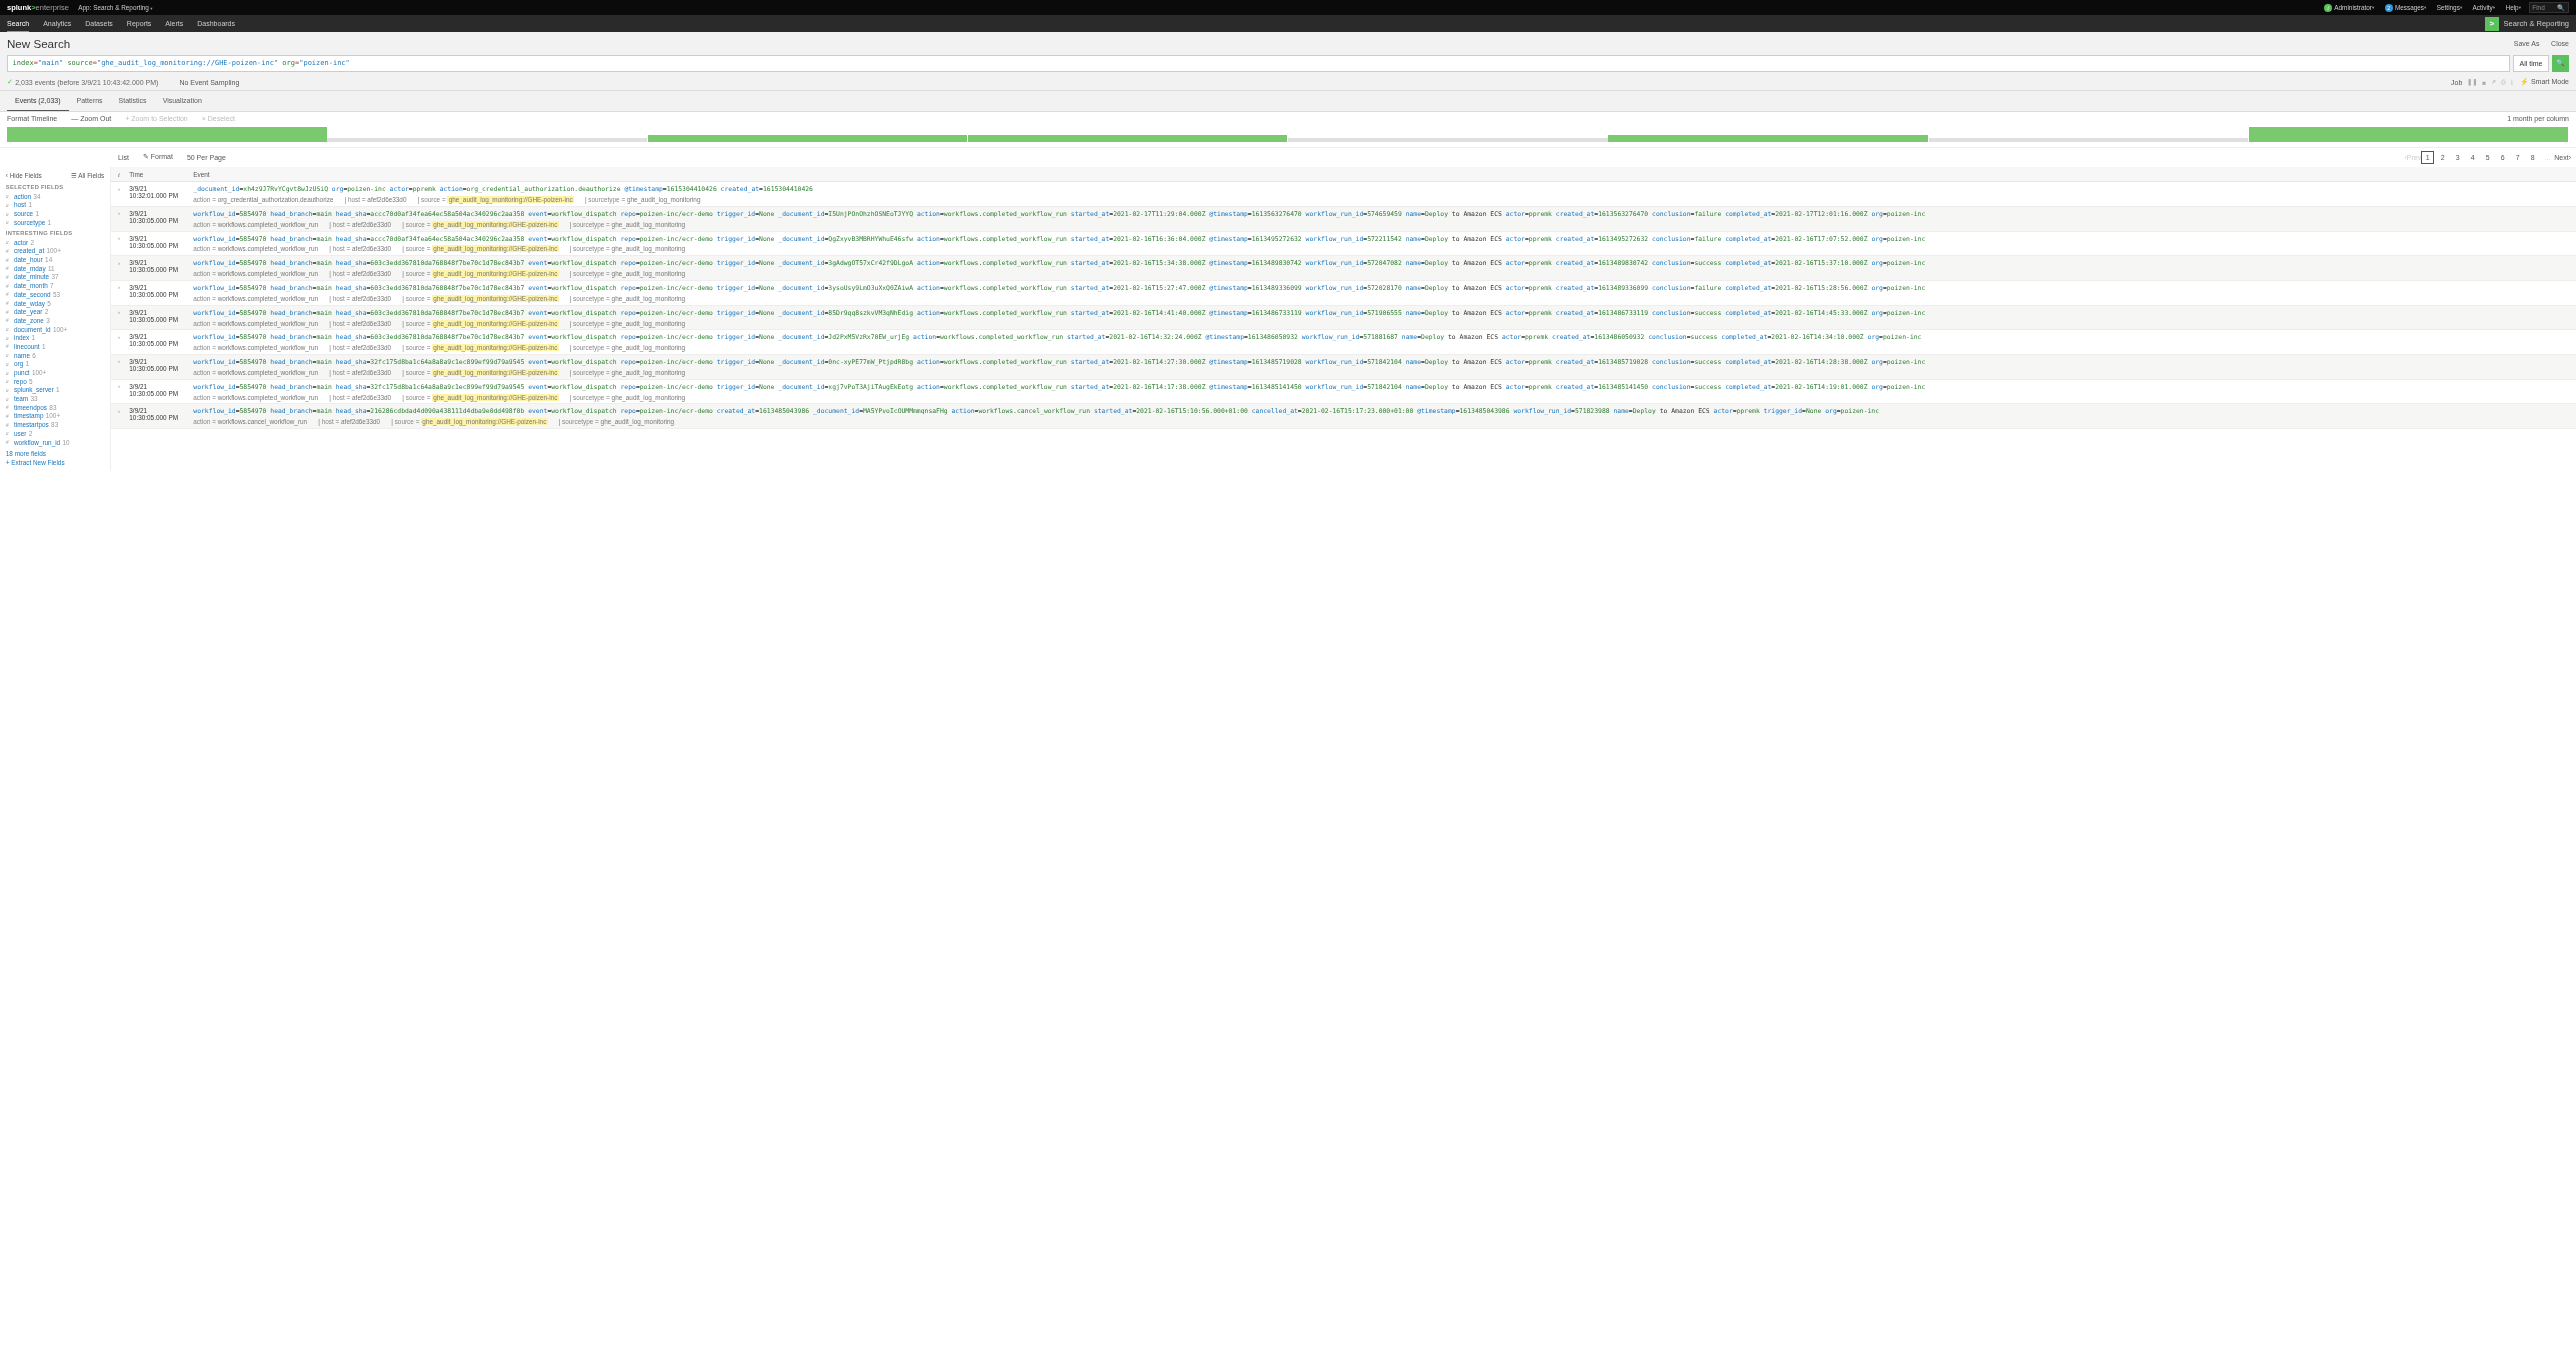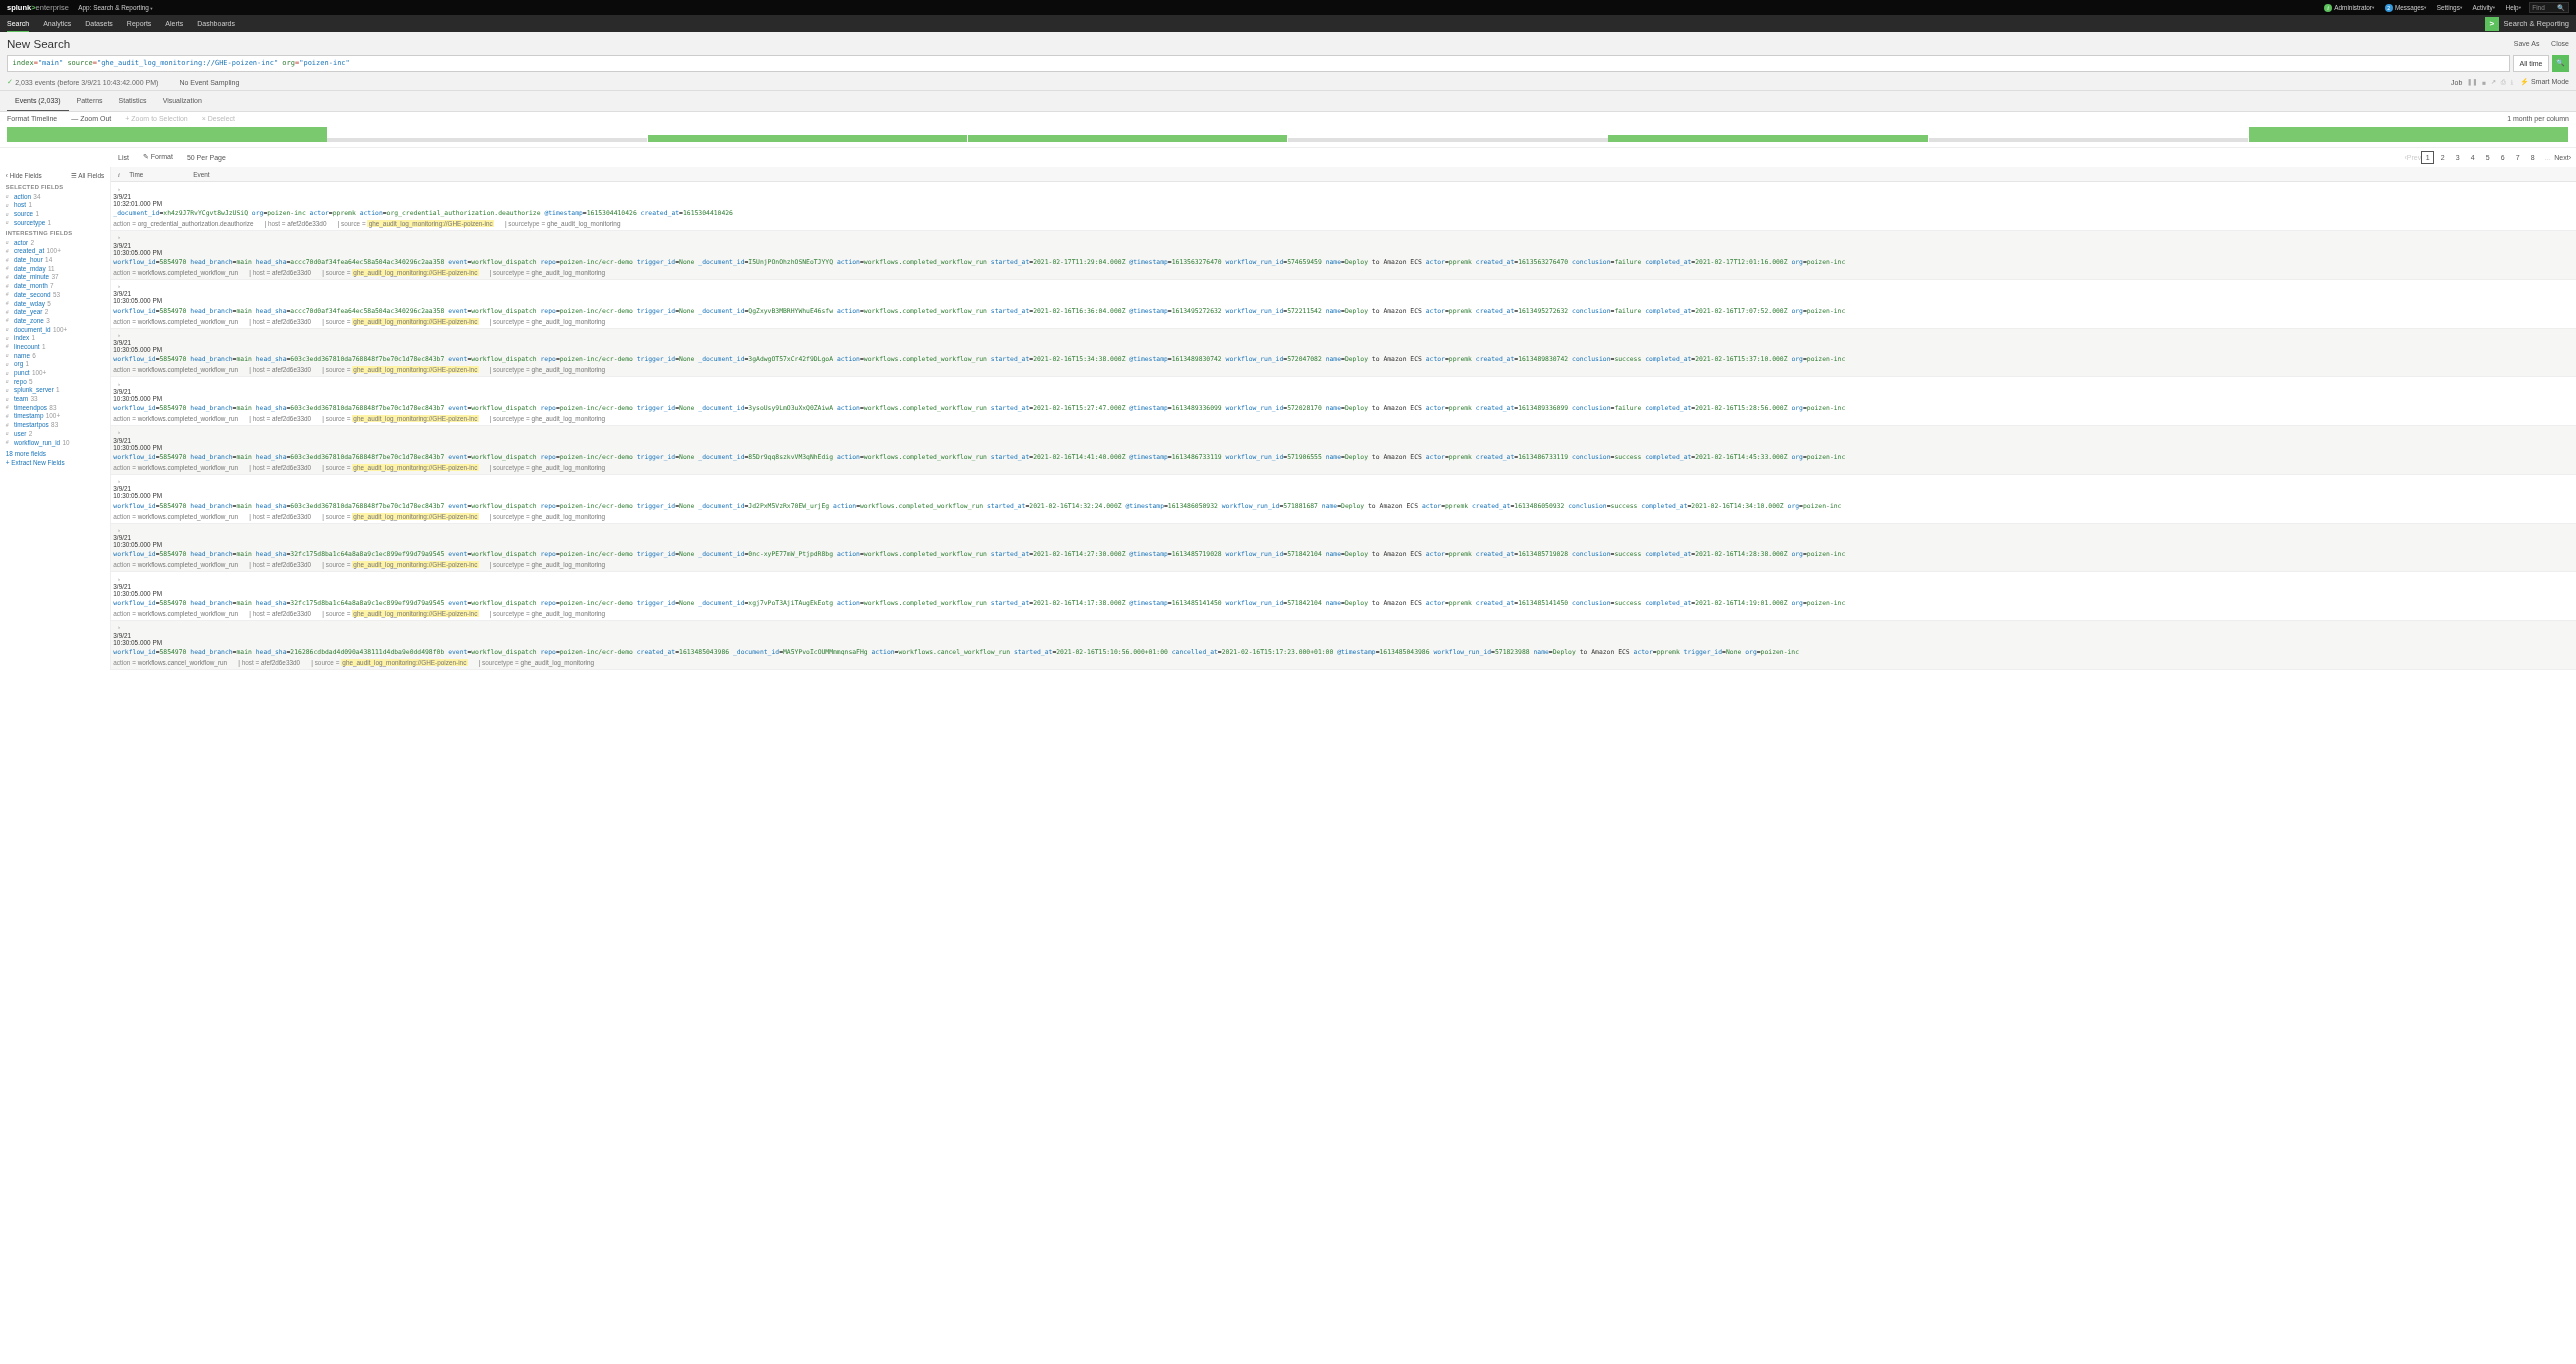--- a/index.html
+++ b/index.html
@@ -88,21 +88,21 @@
   .sidebar .more { color:#1a75bb; margin-top:4.6px; cursor:pointer; }
   .sidebar .extract { color:#1a75bb; margin-top:2.3px; cursor:pointer; }
   
   .events { flex:1; }
   
   .ehdr { display:flex; background:#f7f7f7; border-bottom:0.6px solid #e5e5e5; font-size:6.4px; color:#555; }
   .ehdr .col-i { width:16px; padding:3.5px 0; text-align:center; font-style:italic; font-family:serif; }
   .ehdr .col-t { width:64px; padding:3.5px 2.3px; cursor:pointer; }
   .ehdr .col-e { flex:1; padding:3.5px 2.3px; cursor:pointer; }
   
-  .erow { display:flex; border-bottom:0.6px solid #eee; padding:1.7px 0; font-size:6.7px;flex-direction:column; }
+  .erow { display:flex; border-bottom:0.6px solid #eee; padding:1.7px 0; font-size:6.7px; }
   .erow.alt { background:#f6f6f4; }
   .erow .col-exp { width:16px; text-align:center; color:#888; cursor:pointer; font-size:5.8px; padding-top:1.7px; }
   .erow .col-t { width:64px; color:#333; padding:1.2px 2.3px; font-size:6.4px; }
   .erow .col-e { flex:1; padding:1.2px 2.3px; }
   .erow .raw { font-family:Consolas,Monaco,monospace; font-size:6.4px; color:#333; line-height:1.35; word-break:break-all; }
   .erow .raw .k { color:#1a75bb; }
   .erow .raw .v { color:#2e7d32; }
   .erow .tags { margin-top:2.3px; font-size:6.4px; color:#777; }
   .erow .tags .pair { margin-right:9.3px; }
   .erow .tags .pair .k { color:#888; }

